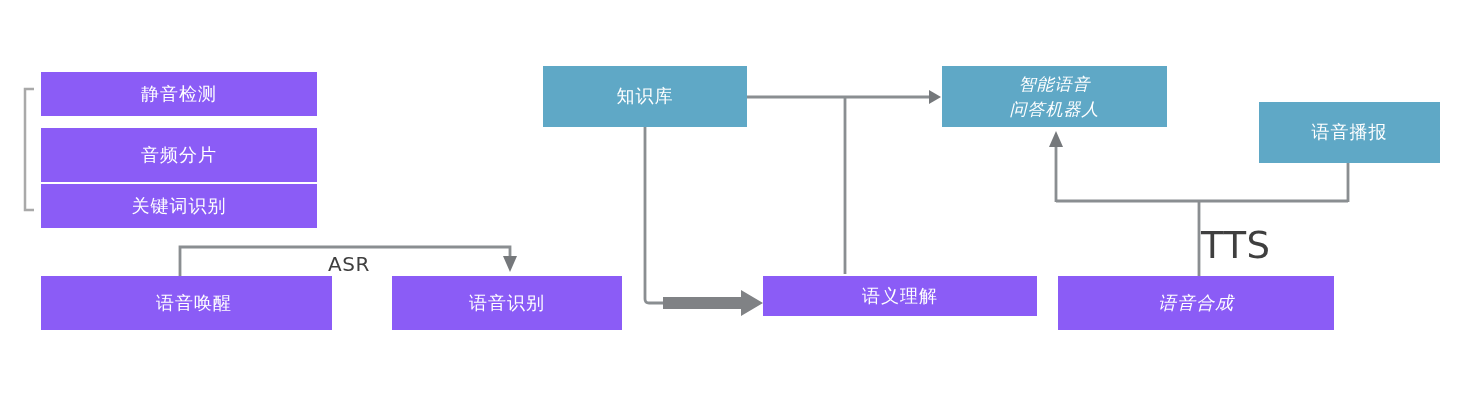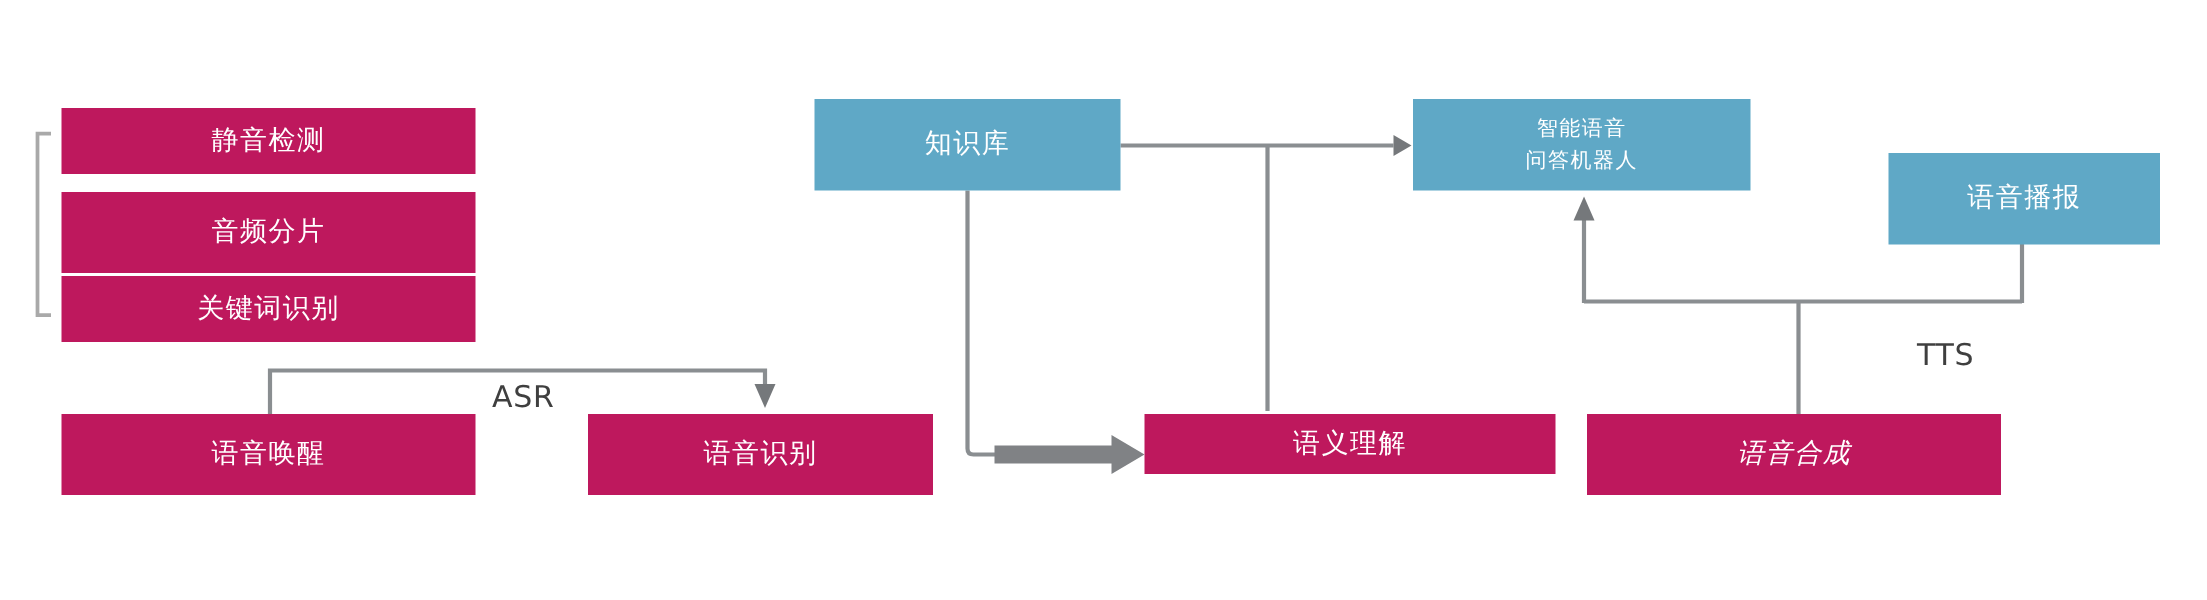--- a/index.html
+++ b/index.html
@@ -21,23 +21,23 @@
     display: flex;
     align-items: center;
     justify-content: center;
     text-align: center;
     color: #ffffff;
     font-size: 18px;
     letter-spacing: 1px;
     white-space: pre-line;
     line-height: 1.45;
   }
-  .node.dark  { background: #be185d; }
+  .node.dark  { background: #8b5cf6; }
   .node.light { background: #5FA8C6; }
-  .node.small-text { font-size: 14px; }
+  .node.small-text { font-size: 17px; font-style: italic; }
   .edge-label {
     position: absolute;
     color: #3F3F3F;
     font-size: 20px;
     letter-spacing: 0.5px;
   }
   .conn { stroke: #8A8E91; stroke-width: 2.8; fill: none; }
   .arrowhead { fill: #75787B; stroke: none; }
   .thick { fill: #808285; stroke: none; }
   .bracket { stroke: #A9A9A9; stroke-width: 2.5; fill: none; }
@@ -65,27 +65,27 @@
 
     <path class="conn" d="M1199 276 V202 M1056 201 H1348 M1056 202 V146 M1348 202 V142"></path>
     <polygon class="arrowhead" points="1049,147 1063,147 1056,131"></polygon>
     <polygon class="arrowhead" points="1341,143 1355,143 1348,127"></polygon>
   </svg>
 
   <div class="node dark" style="left:41px; top:72px; width:276px; height:44px;">静音检测</div>
   <div class="node dark" style="left:41px; top:128px; width:276px; height:54px;">音频分片</div>
   <div class="node dark" style="left:41px; top:184px; width:276px; height:44px;">关键词识别</div>
 
-  <div class="node dark" style="left:41px; top:276px; width:276px; height:54px;">语音唤醒</div>
+  <div class="node dark" style="left:41px; top:276px; width:276px; height:54px;padding-left:15px;">语音唤醒</div>
   <div class="node dark" style="left:392px; top:276px; width:230px; height:54px;">语音识别</div>
 
   <div class="node light" style="left:543px; top:66px; width:204px; height:61px;">知识库</div>
   <div class="node light small-text" style="left:942px; top:66px; width:225px; height:61px;">智能语音
 问答机器人</div>
   <div class="node light" style="left:1259px; top:66px; width:181px; height:61px;margin-top:36px;">语音播报</div>
 
   <div class="node dark" style="left:763px; top:276px; width:274px; height:40px;">语义理解</div>
   <div class="node dark" style="left:1058px; top:276px; width:276px; height:54px;font-style:italic;">语音合成</div>
 
   <div class="edge-label" style="left:328px; top:252px;">ASR</div>
-  <div class="edge-label" style="left:1278px; top:224px; font-size:20px;">TTS</div>
+  <div class="edge-label" style="left:1201px; top:224px; font-size:37px;">TTS</div>
 
 </div>
 
 </body></html>

